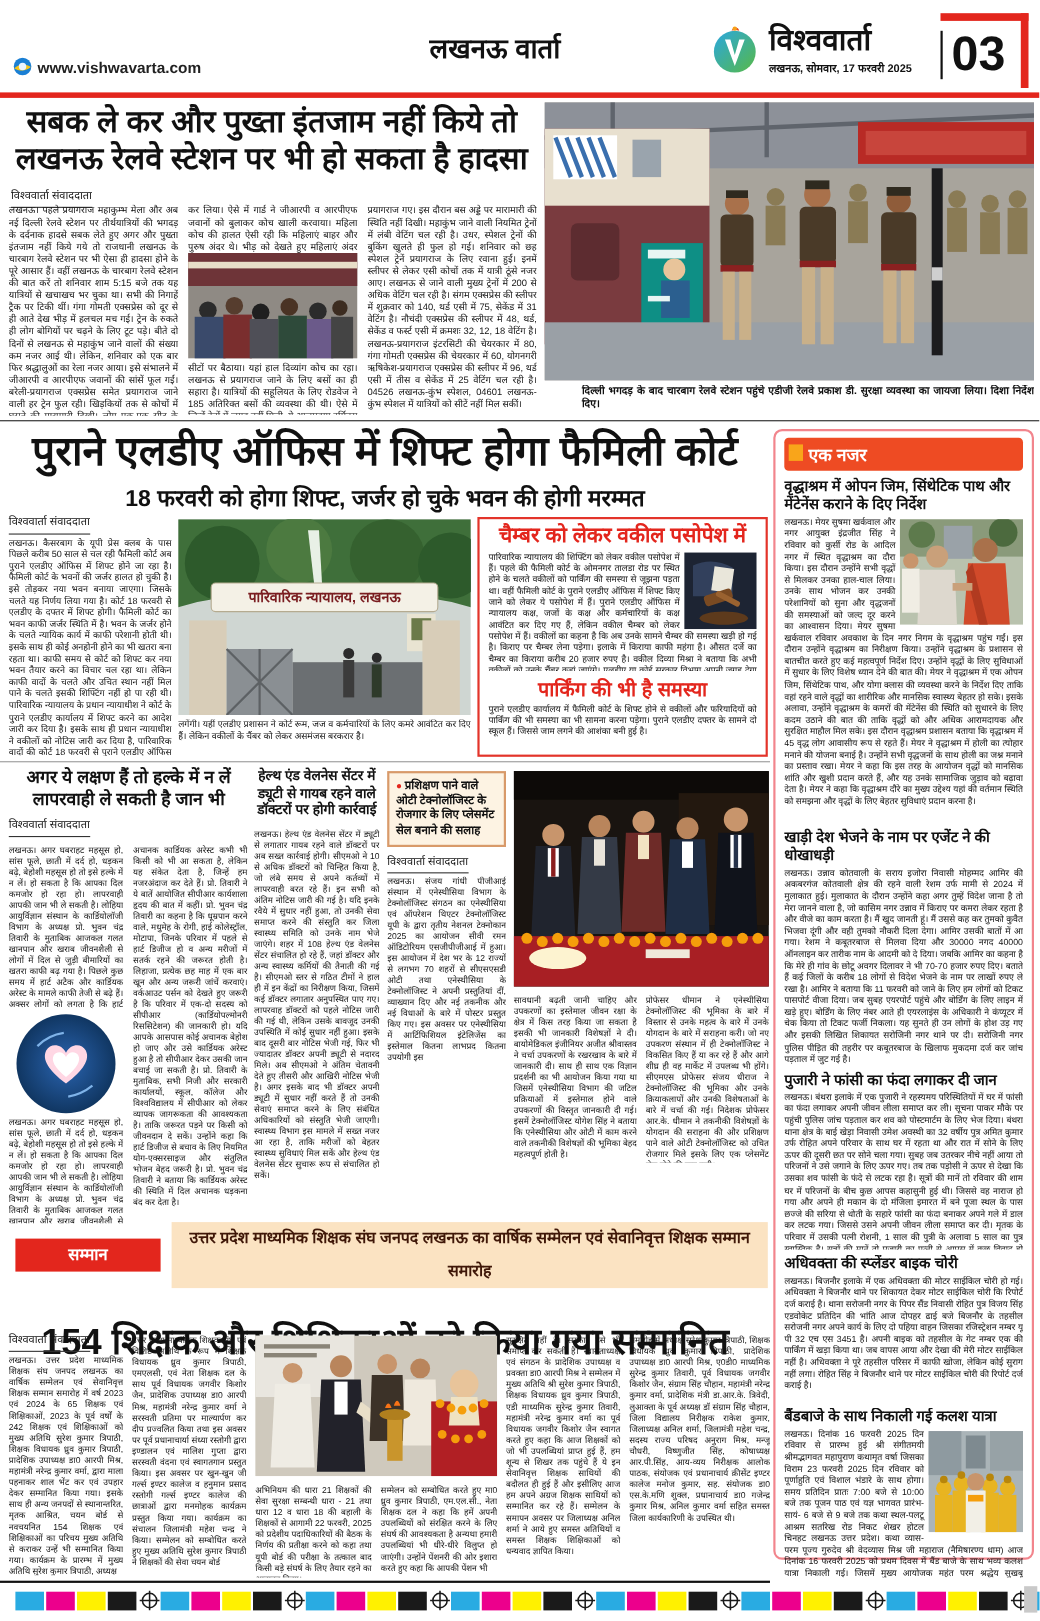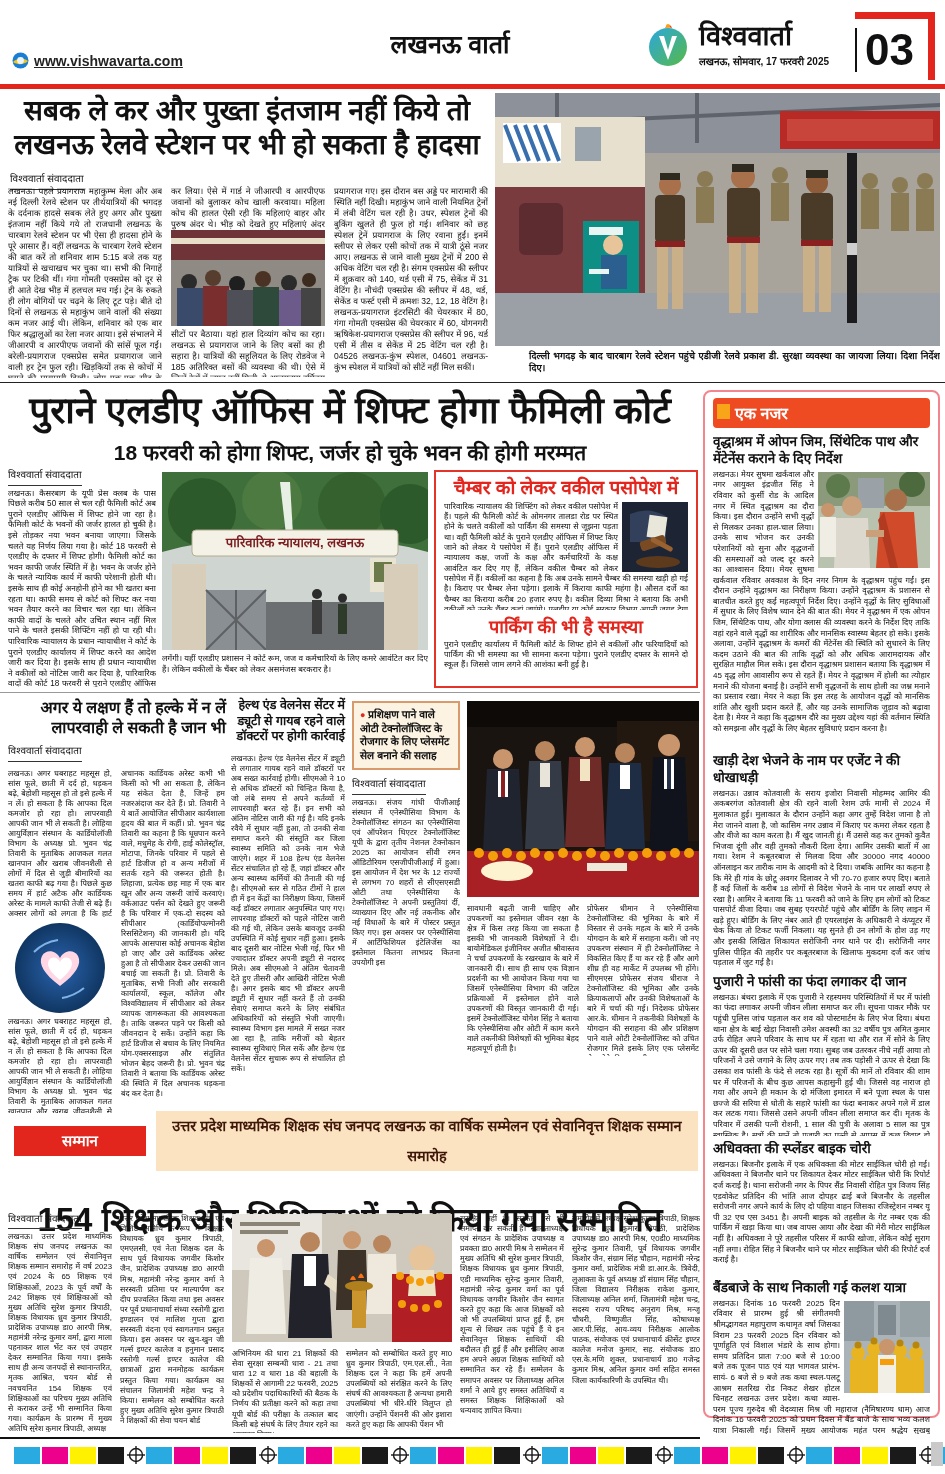--- a/index.html
+++ b/index.html
@@ -1,20 +1,20 @@
 <!DOCTYPE html>
 <html><head>
 <meta charset="utf-8">
 <style>
   * { margin:0; padding:0; box-sizing:border-box; }
   html,body { background:#ffffff; }
   body { width:945px; height:1474px; position:relative; font-family:"Liberation Sans","DejaVu Sans",sans-serif; color:#111; overflow:hidden; }
 
   
-  .site-url { position:absolute; left:12px; top:52px; font-size:14px; font-weight:700; color:#222; display:flex; align-items:center; gap:5px;text-decoration:underline; }
+  .site-url { position:absolute; left:12px; top:52px; font-size:14px; font-weight:700; color:#222; display:flex; align-items:center; gap:5px; }
   .section-title { position:absolute; left:300px; top:26px; width:300px; text-align:center; font-size:25px; font-weight:800; }
   .masthead-wrap { position:absolute; left:645px; top:22px; display:flex; gap:8px; align-items:center; }
   .masthead-name { font-size:27px; font-weight:800; line-height:1.1; }
   .masthead-date { font-size:10px; font-weight:700; margin-top:2px; }
   .pagenum-box { position:absolute; right:10px; top:12px; width:80px; height:68px; border-top:7px solid #e3261d; border-right:7px solid #e3261d; display:flex; align-items:center; }
   .pagenum { border-left:2px solid #111; padding-left:8px; font-size:44px; font-weight:700; line-height:1; }
   .red-rule { position:absolute; left:0; top:84px; width:945px; height:5px; background:#e3261d; }
   .hairline { position:absolute; background:#222; }
 
   
@@ -35,21 +35,21 @@
   .fc-col1 { position:absolute; left:8px; top:470px; width:148px; height:216px; font-size:8.2px; line-height:10.6px; }
   .fc-photo { position:absolute; left:162px; top:472px; width:266px; height:178px; }
   .fc-belowphoto { position:absolute; left:162px; top:654px; width:266px; height:34px; font-size:8.2px; line-height:10.6px; }
   .fc-box { position:absolute; left:434px; top:470px; width:264px; height:218px; border:2px solid #e3342a; padding:5px 8px; background:#fff; }
   .fc-box-head { color:#e3261d; font-size:19px; font-weight:800; text-align:center; line-height:1.15; margin-bottom:3px; }
   .fc-box-body { font-size:8px; line-height:10.3px; }
   .gavel-photo { float:right; width:66px; height:70px; margin:0 0 2px 4px; }
   .fc-box-head2 { color:#e3261d; font-size:18px; font-weight:800; text-align:center; margin:4px 0 2px; }
 
   
-  .mid-head { font-weight:800; text-align:right; line-height:1.22; }
+  .mid-head { font-weight:800; text-align:center; line-height:1.22; }
   .storyA { position:absolute; left:8px; top:698px; width:218px; height:414px; }
   .storyA-head { font-size:16px; height:42px; }
   .storyA-cols { display:flex; gap:9px; margin-top:4px; }
   .storyA-col { width:104px; height:348px; font-size:7.8px; line-height:10px; }
   .heart-photo { width:92px; height:92px; margin:3px auto; display:block; }
   .storyB { position:absolute; left:231px; top:698px; width:114px; height:414px; }
   .storyB-head { font-size:12.5px; line-height:1.25; height:52px; }
   .storyB-body { margin-top:4px; height:352px; font-size:7.8px; line-height:10px; }
   .storyC { position:absolute; left:352px; top:698px; width:347px; height:414px; }
   .storyC-head { font-size:20px; height:54px; }

